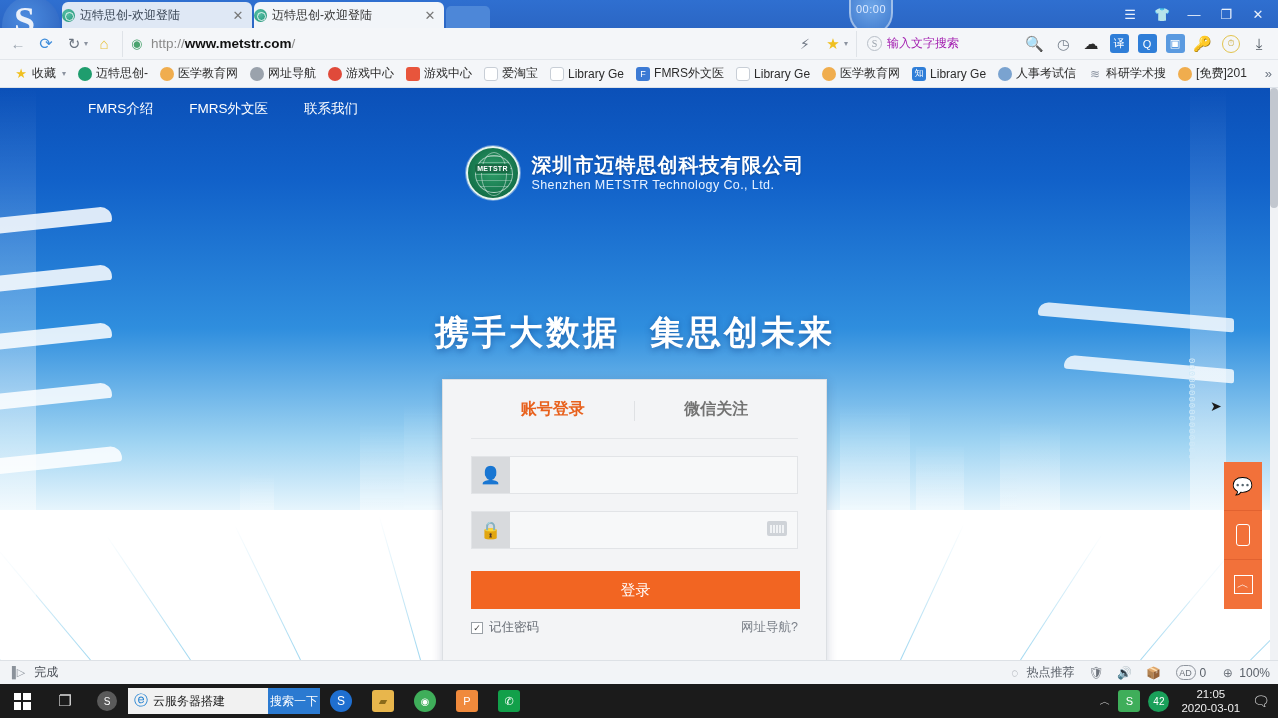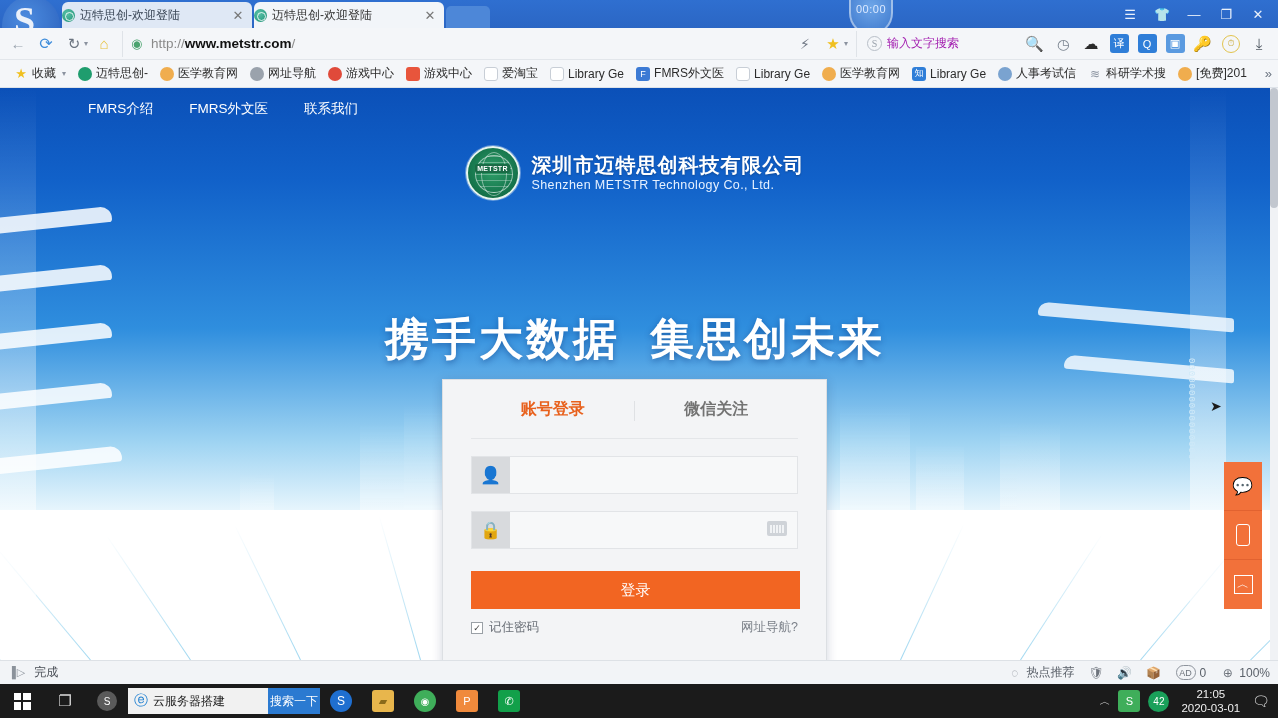--- a/index.html
+++ b/index.html
@@ -187,21 +187,21 @@
   .logo-emblem .wordmark {
     position:relative; font-size:7px; color:#ffffff; font-weight:bold; letter-spacing:.3px;
     background:#1a6b46; padding:1px 2px; border-radius:2px; z-index:2; margin-top:-10px;
   }
   .logo-text { color:#ffffff; line-height:1.25;}
   .logo-cn { font-size:20px; font-weight:bold; letter-spacing:1px; text-shadow:0 1px 2px rgba(0,0,0,.25);}
   .logo-en { font-size:12.5px; letter-spacing:.4px; color:#e6f1ff;}
 
   .slogan {
     position:absolute; left:0; top:222px; width:100%; text-align:center;
-    color:#ffffff; font-size:44px; font-weight:bold; letter-spacing:3px;
+    color:#ffffff; font-size:34px; font-weight:bold; letter-spacing:3px;
     text-shadow: 0 2px 6px rgba(0,40,110,.45);
   }
   .slogan .gap { display:inline-block; width:30px; }
 
   
   .login-card {
     position:absolute; left:442px; top:291px; width:385px; height:342px;
     background:#f3f4f6;
     border:1px solid #dcdfe3;
     box-shadow: 0 2px 10px rgba(0,30,80,.18);

